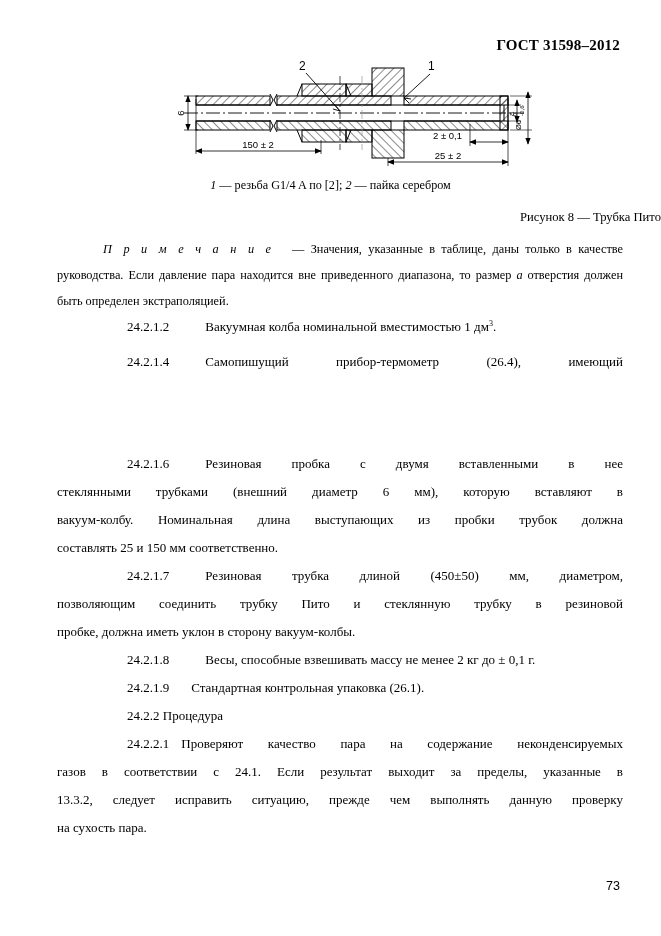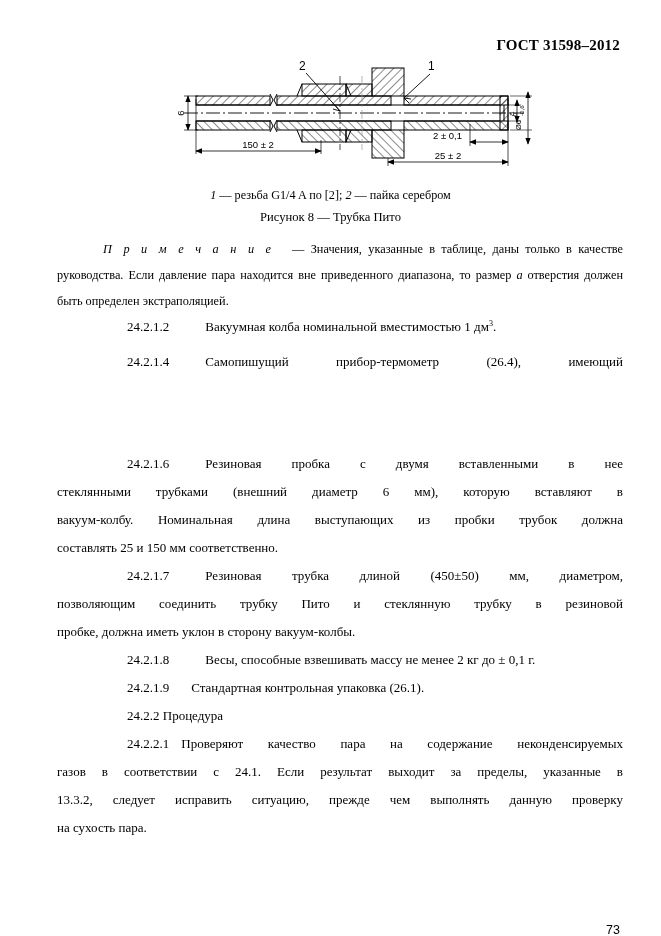--- a/index.html
+++ b/index.html
@@ -39,34 +39,34 @@
     left: 0;
     top: 54px;
     width: 661px;
     height: 125px;
   }
   .figure-wrap svg { display: block; }
 
   
   .fig-legend {
     position: absolute;
-    top: 188px;
+    top: 178px;
     left: 0;
     width: 661px;
     text-align: center;
     font-size: 12.2px;
   }
   .fig-legend i { font-style: italic; }
 
   .fig-title {
     position: absolute;
     top: 210px;
     left: 0;
     width: 661px;
-    text-align: center;
+    text-align: right;
     font-size: 12.6px;
   }
 
   
   .note {
     position: absolute;
     left: 57px;
     top: 236px;
     width: 566px;
     font-size: 12.3px;
@@ -103,21 +103,20 @@
   }
 
   sup.sup { font-size: 0.62em; vertical-align: super; }
 
   .pageno {
     position: absolute;
     right: 41px;
     top: 879px;
     font-size: 12.5px;
     font-family: "Liberation Sans", sans-serif;
-    margin-top: 44px;
   }
 
   
   .dim      { font-family: "Liberation Sans", sans-serif; font-size: 9.5px; fill:#000; }
   .leadernum{ font-family: "Liberation Sans", sans-serif; font-size: 12px; fill:#000; }
   .tiny     { font-family: "Liberation Sans", sans-serif; font-size: 7.5px; fill:#000; }
   .tiny2    { font-family: "Liberation Sans", sans-serif; font-size: 6.2px; fill:#000; }
 </style>
 </head>
 <body>

